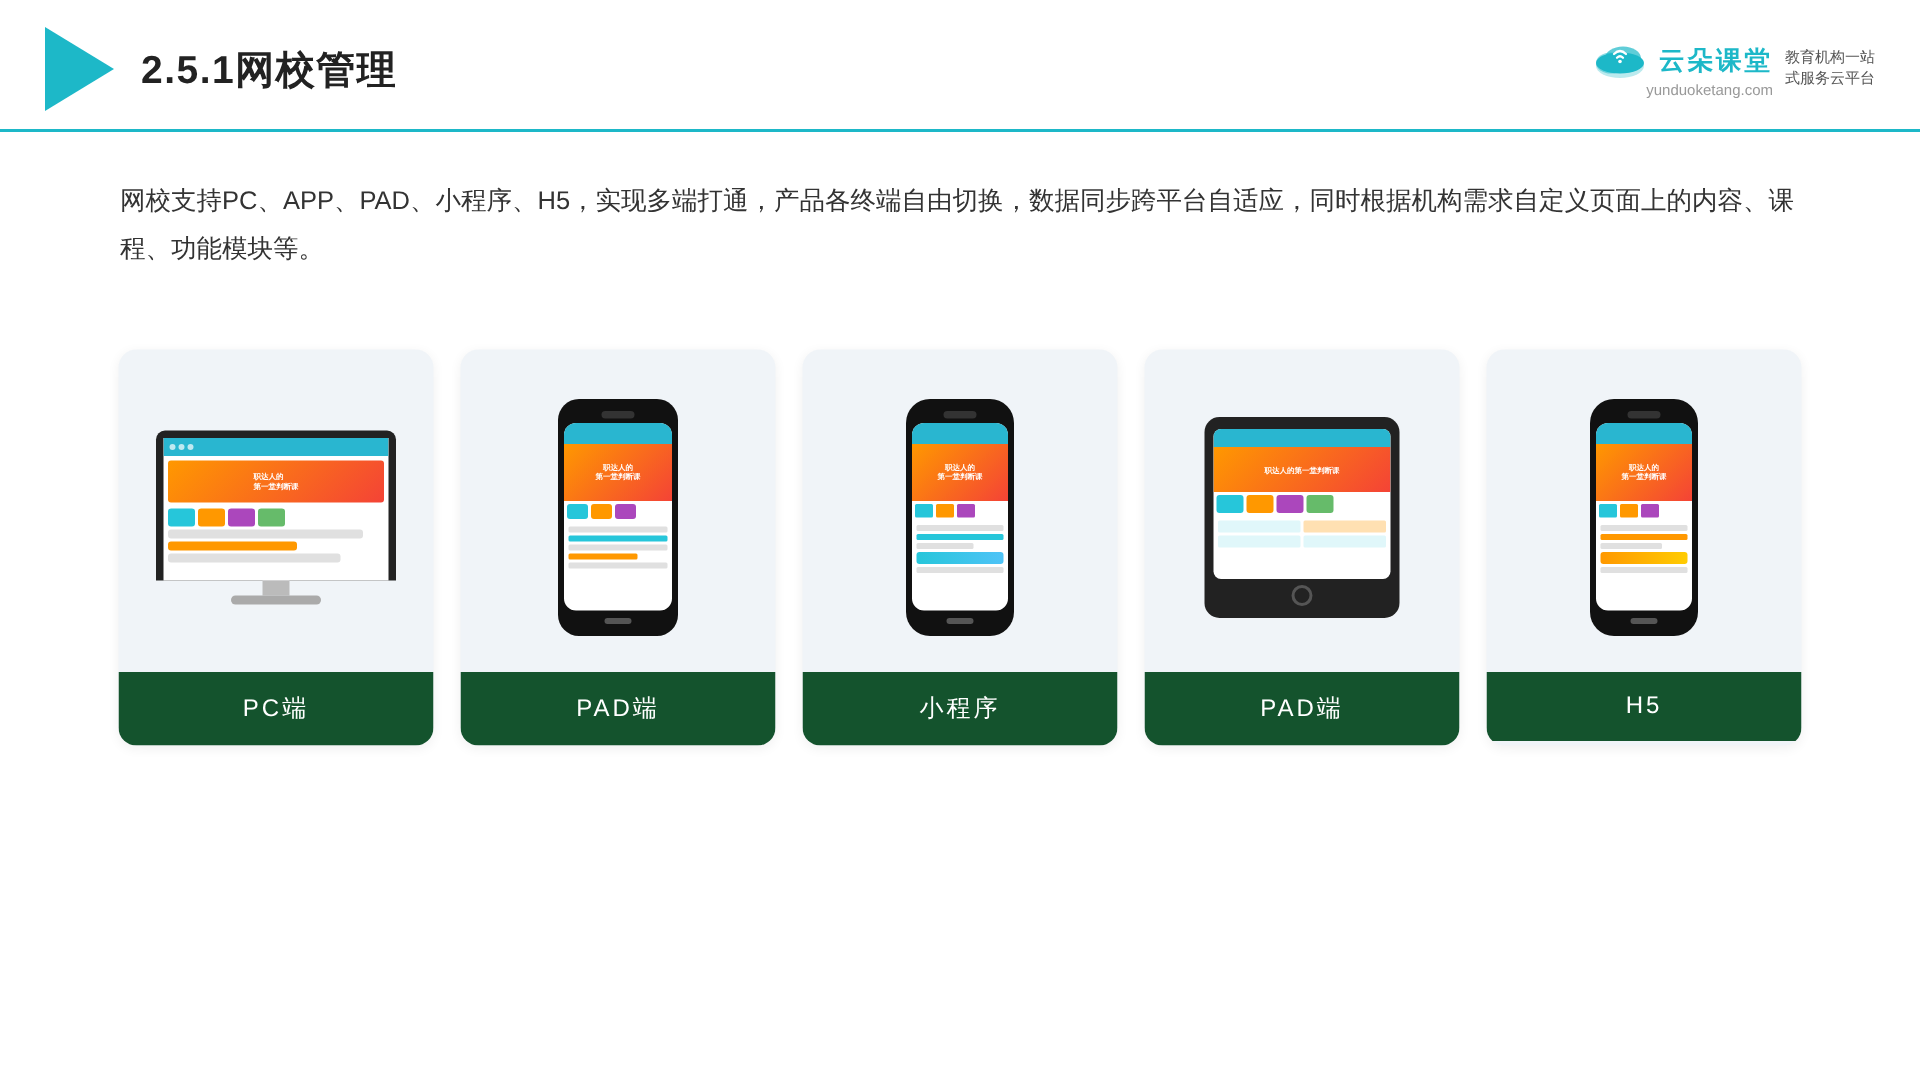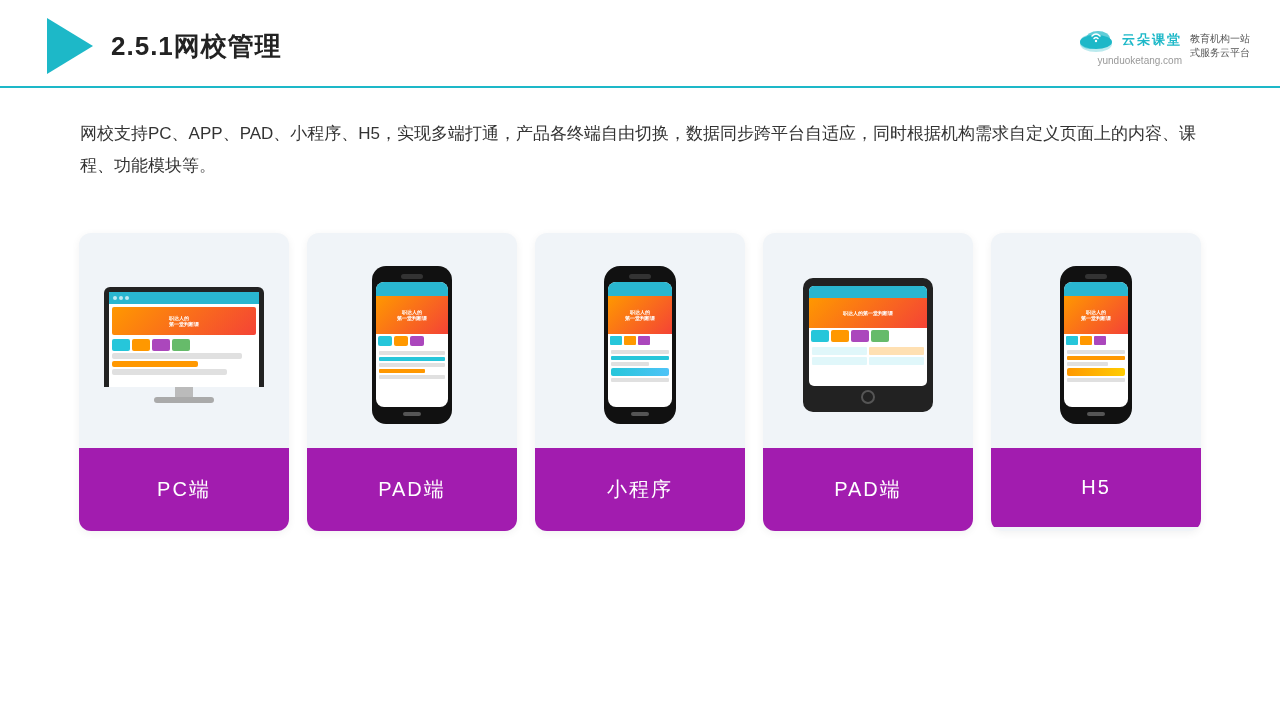--- a/index.html
+++ b/index.html
@@ -8,21 +8,21 @@
       height: 720px;
       background: #fff;
       font-family: 'Microsoft YaHei', 'PingFang SC', sans-serif;
       overflow: hidden;
     }
 
     
     .header {
       display: flex;
       justify-content: space-between;
-      padding: 18px 30px 12px 47px;
+      padding: 18px 30px 12px 30px;
       border-bottom: 2px solid #1db8c8;
     }
     .header-left {
       display: flex;
       align-items: center;
       gap: 18px;
     }
     .logo-triangle {
       width: 0;
       height: 0;
@@ -45,21 +45,21 @@
       display: flex;
       flex-direction: column;
       align-items: flex-end;
     }
     .brand-logo-icon {
       display: flex;
       align-items: center;
       gap: 6px;
     }
     .brand-name {
-      font-size: 13px;
+      font-size: 17px;
       font-weight: bold;
       color: #1db8c8;
       letter-spacing: 2px;
     }
     .brand-url {
       font-size: 10px;
       color: #999;
       margin-top: 1px;
     }
     .brand-slogan {
@@ -264,26 +264,26 @@
       width: 14px;
       height: 14px;
       border-radius: 50%;
       border: 2px solid #555;
       margin: 4px auto 0;
     }
 
     
     .card-label {
       width: 100%;
-      background: #a21caf;
+      background: #14532d;
       color: #fff;
       text-align: center;
-      font-size: 20px;
+      font-size: 16px;
       font-weight: 500;
-      padding: 28px 0;
+      padding: 14px 0;
       letter-spacing: 2px;
     }
 
     
     .phone-mini-mockup {
       width: 72px;
     }
     .phone-mini-mockup .phone-outer {
       width: 72px;
     }

